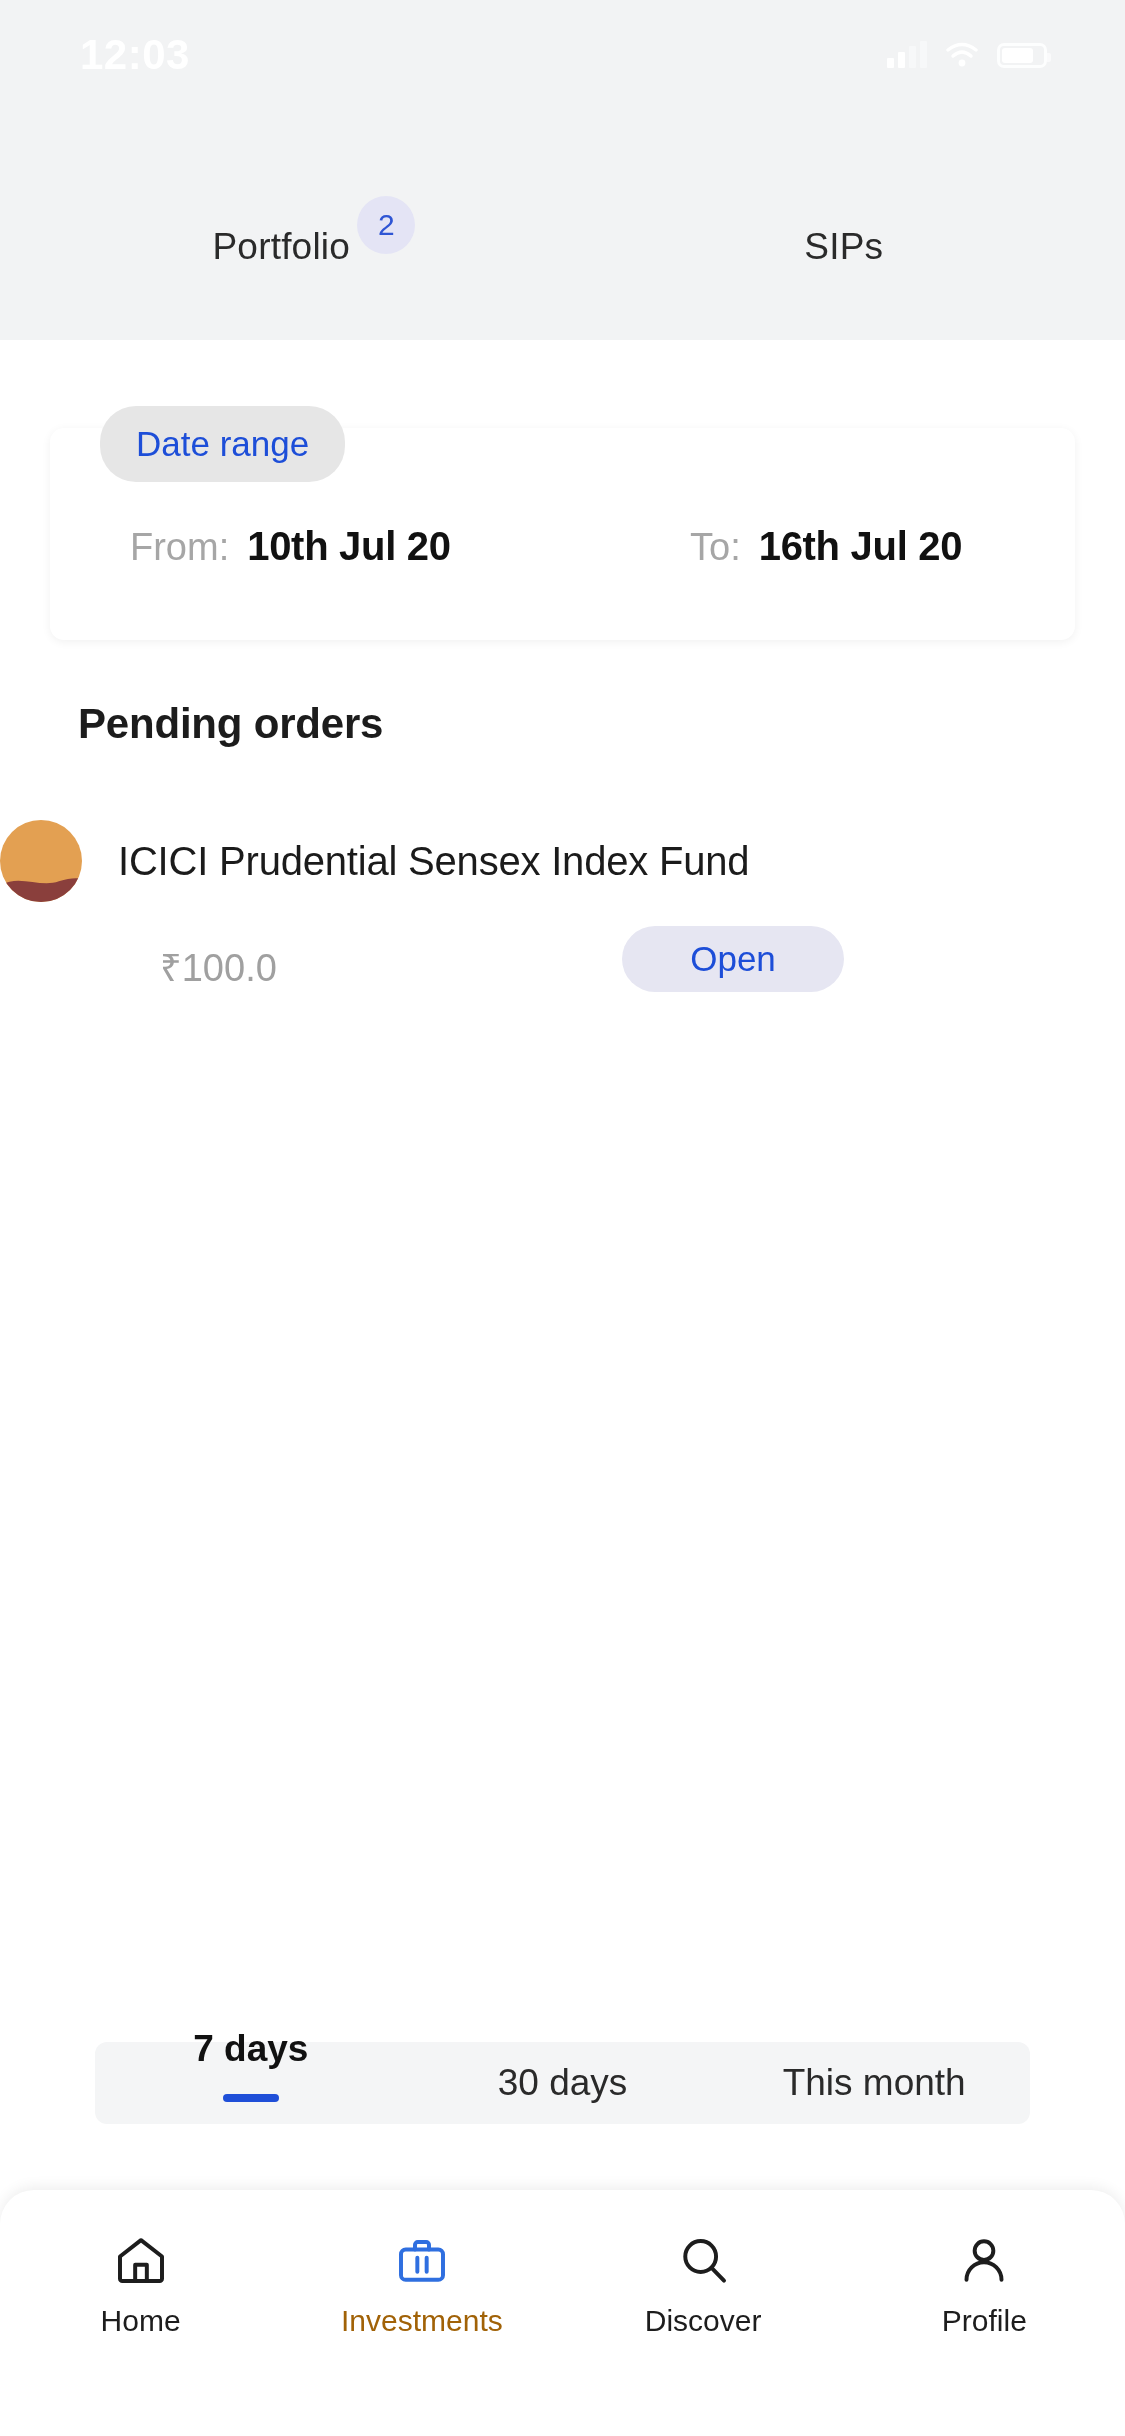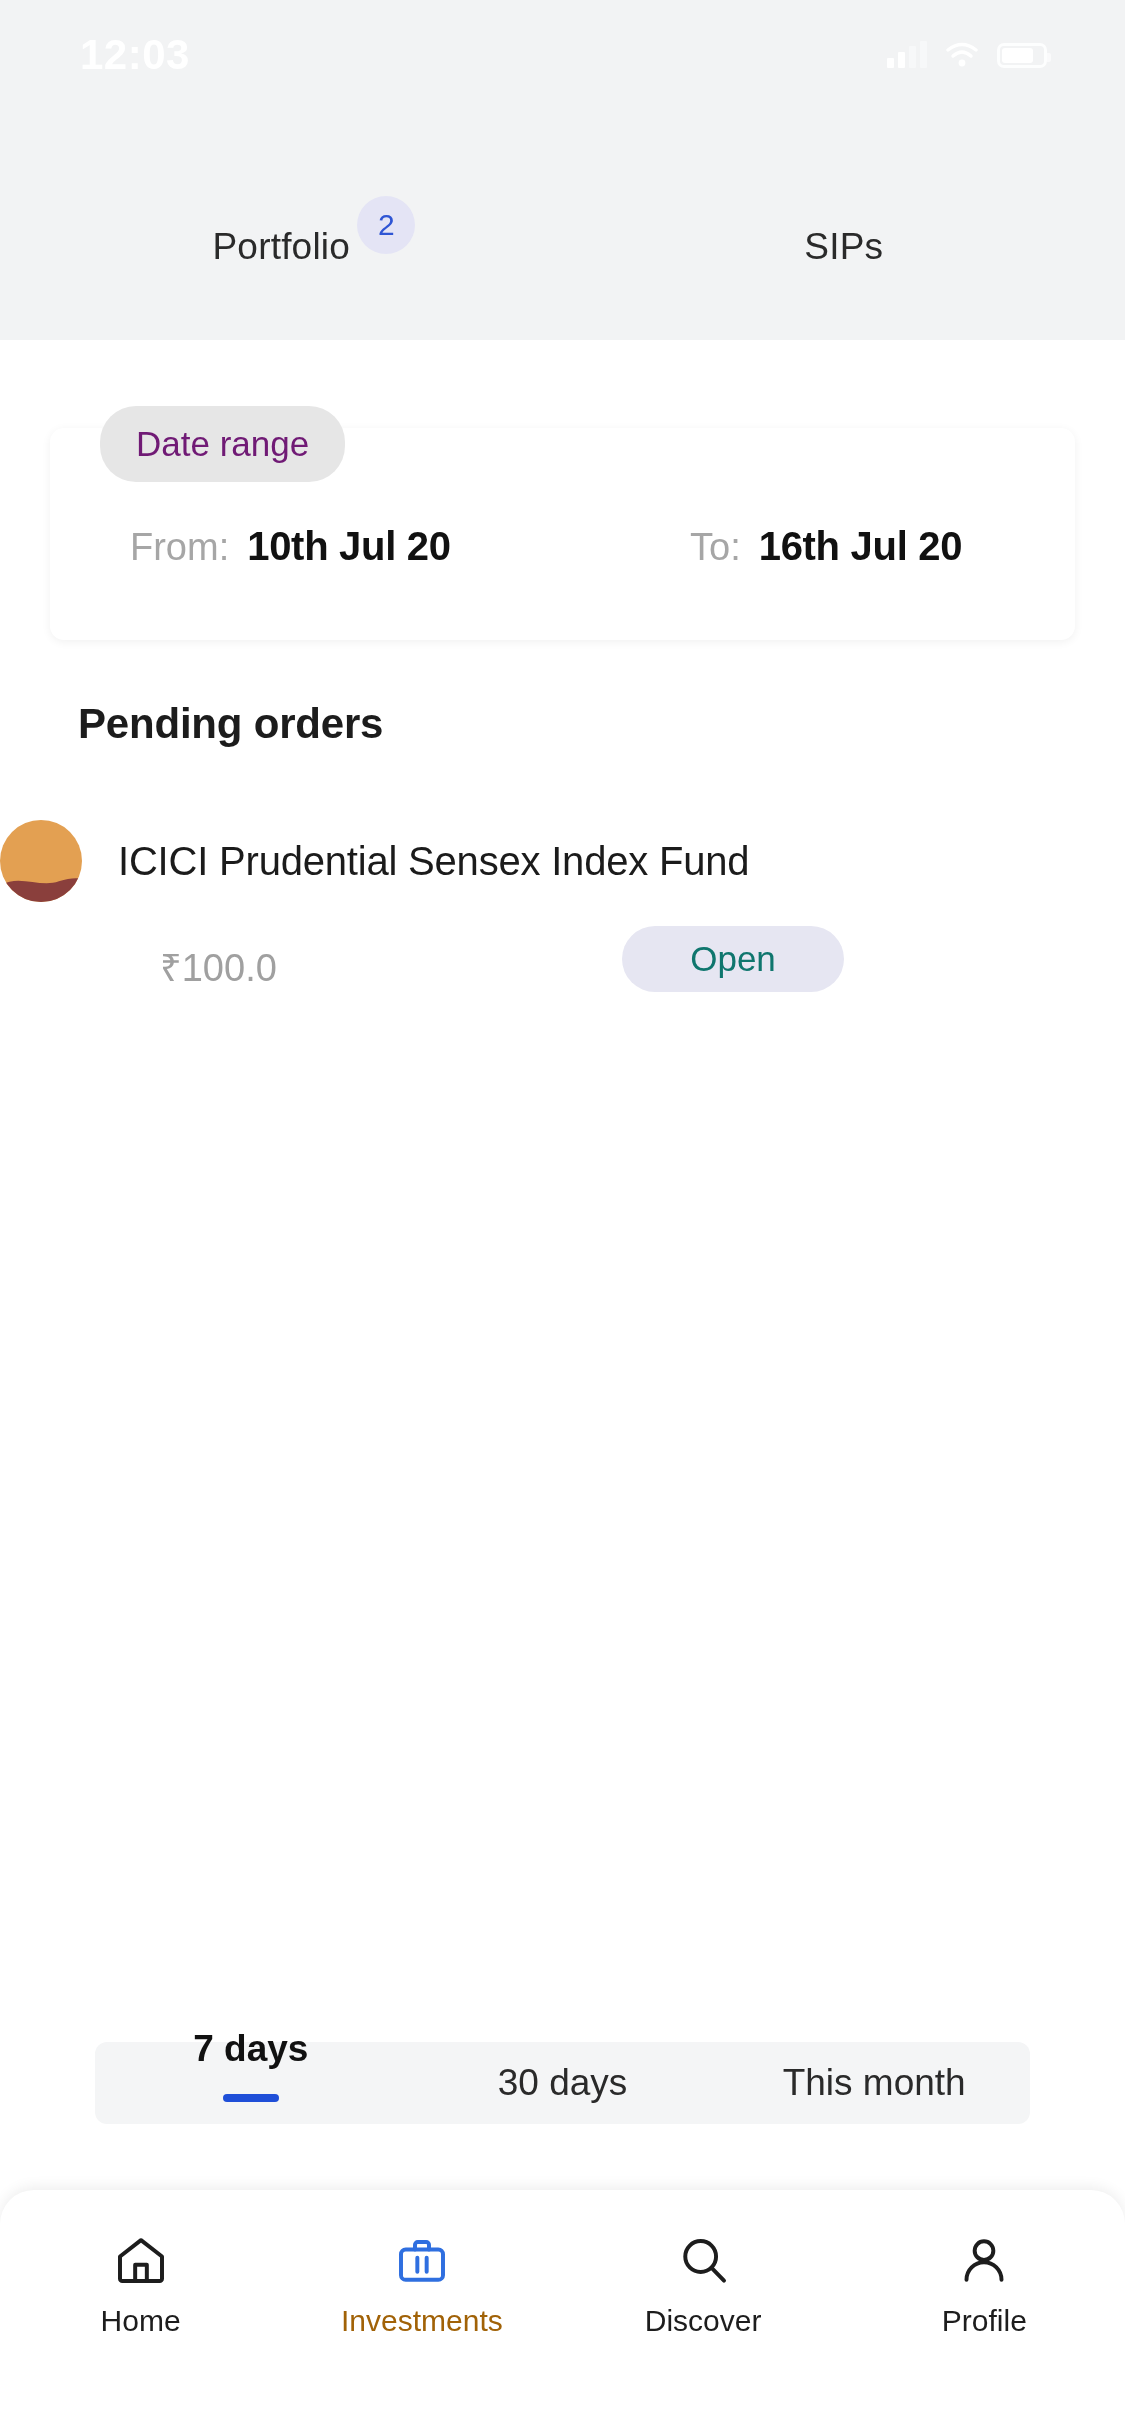--- a/index.html
+++ b/index.html
@@ -139,21 +139,21 @@
     border-radius: 14px;
     box-shadow: 0 2px 10px rgba(0,0,0,.06);
   }
   .date-pill {
     position: absolute;
     left: 50px; top: -22px;
     background: #e6e6e6;
     border-radius: 36px;
     padding: 18px 36px;
     font-size: 35px;
-    color: #701a75;
+    color: #1d4ed8;
   }
   .date-row {
     position: absolute;
     left: 0; top: 96px;
     width: 100%;
     display: flex;
     padding: 0 60px 0 80px;
   }
   .date-field { display: flex; align-items: baseline; }
   .date-field.from { width: 560px; }
@@ -230,21 +230,21 @@
     font-family: "Liberation Sans", sans-serif;
   }
   .btn-buy {
     width: 180px; height: 66px;
     background: #4a7ae0;
     color: #ffffff;
   }
   .btn-open {
     width: 222px; height: 66px;
     background: #e6e6f2;
-    color: #0f766e;
+    color: #1d4ed8;
     margin-left: 32px;
   }
 
   
   .range-bar {
     position: absolute;
     left: 95px; top: 2042px;
     width: 935px;
     height: 82px;
     background: #f4f5f6;

